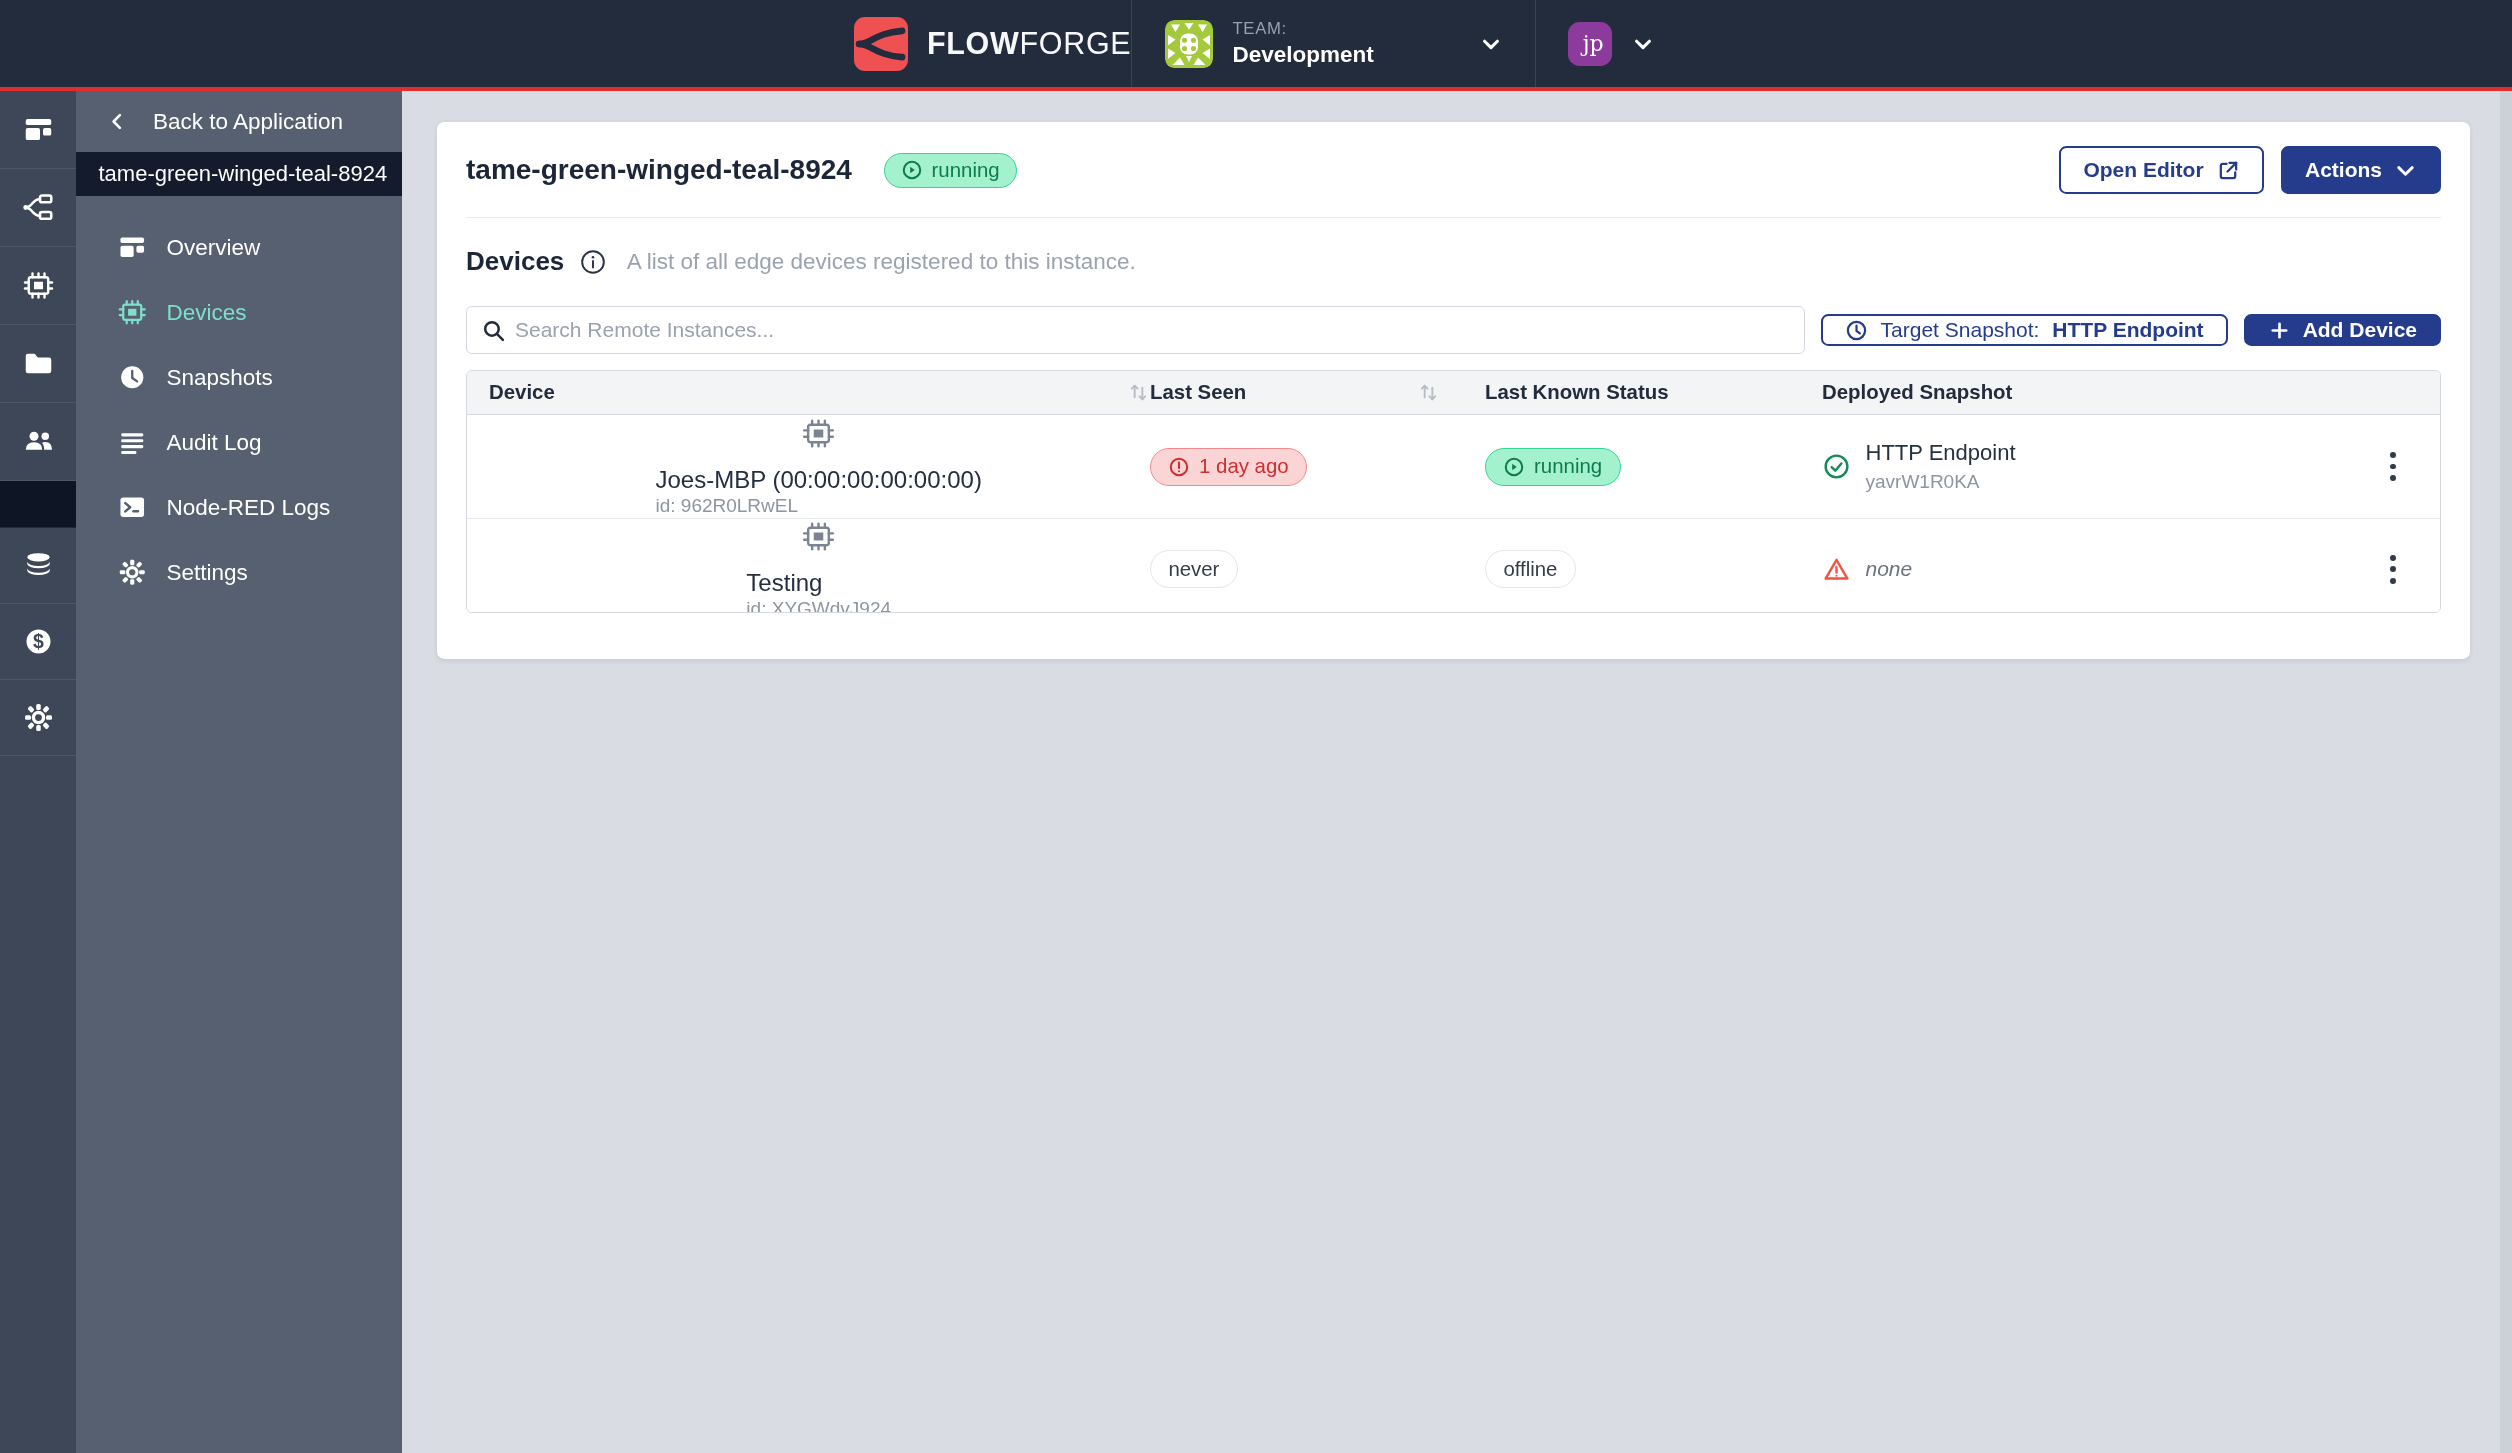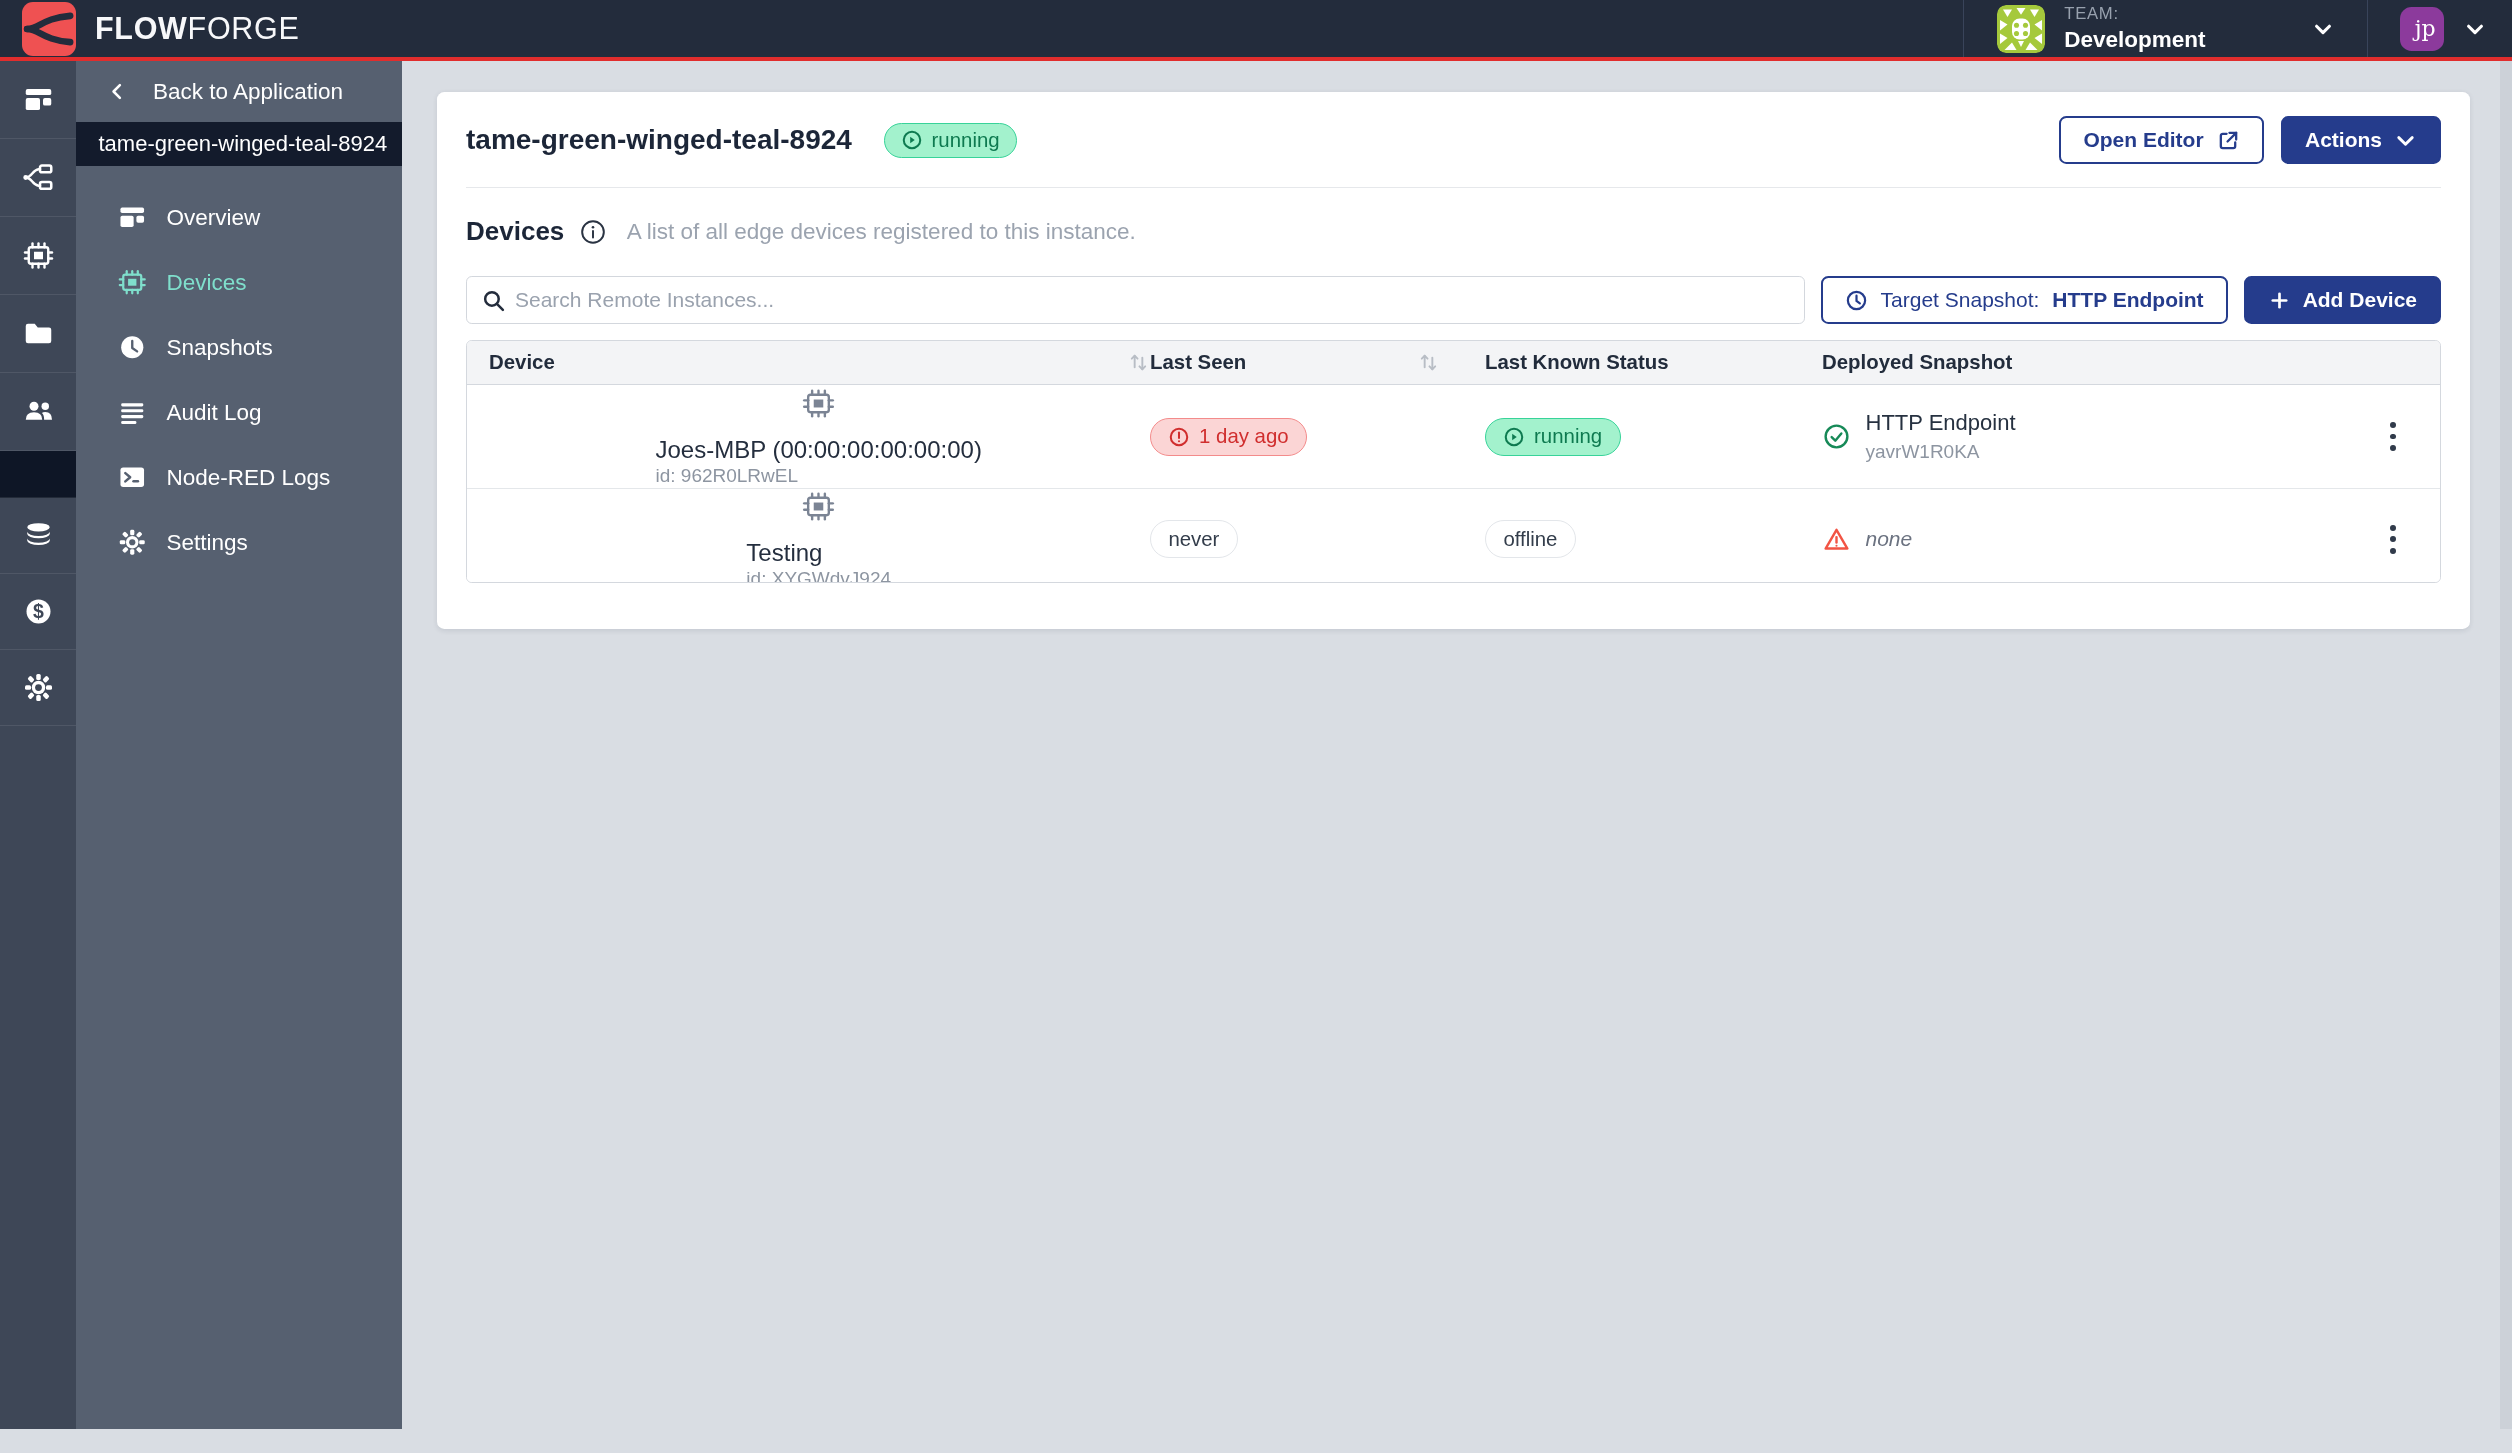--- a/index.html
+++ b/index.html
@@ -4,22 +4,22 @@
 <style>
   * { margin:0; padding:0; box-sizing:border-box; }
   html,body { width:2512px; height:1454px; overflow:hidden; }
   body {
     font-family:"Liberation Sans", sans-serif;
     background:#d9dde3;
     color:#1f2937;
   }
   
   .topbar {
-    height:61px; background:#232c3c; border-bottom:4.4px solid #e12d2d;
-    display:flex; align-items:center; justify-content:space-between;
+    height:91px; background:#232c3c; border-bottom:4.4px solid #e12d2d;
+    display:flex; align-items:center; justify-content:center;
     padding:0 26px 0 22px;
   }
   .brand { display:flex; align-items:center; gap:19px; }
   .brand-logo { width:54px; height:54px; }
   .brand-text { font-size:30.5px; letter-spacing:0.7px; color:#f7f8fa; }
   .brand-text b { font-weight:800; }
   .brand-text span { font-weight:400; }
   .topbar-right { display:flex; align-items:center; height:100%; }
   .team-select {
     display:flex; align-items:center; gap:19px; height:100%;
@@ -97,21 +97,21 @@
   
   .toolbar { display:flex; align-items:center; gap:16px; margin-top:29px; }
   .search-box { flex:1; position:relative; height:48px; }
   .search-box input {
     width:100%; height:100%; border:1.5px solid #d3d7dd; border-radius:5.8px;
     padding:0 14.5px 0 48px; font-size:21px; font-family:"Liberation Sans",sans-serif;
     color:#1f2937; outline:none; background:#fff;
   }
   .search-box input::placeholder { color:#9aa2ae; }
   .search-box svg { position:absolute; left:14.5px; top:11.6px; width:25px; height:25px; }
-  .toolbar .btn { height:48px; }
+  .toolbar .btn { height:32px; }
   .target-value { font-weight:700; }
   
   .dtable { margin-top:16px; border:0.7px solid #d4d8de; border-radius:5.8px; overflow:hidden; background:#fff; }
   .thead {
     display:grid; grid-template-columns:683px 335px 337px 1fr 94px;
     background:#f3f4f6; height:44px; align-items:center;
     border-bottom:0.7px solid #d4d8de; font-size:20.4px; font-weight:700; color:#222c3c;
   }
   .th { display:flex; align-items:center; }
   .th-device { padding-left:22px; justify-content:space-between; }

